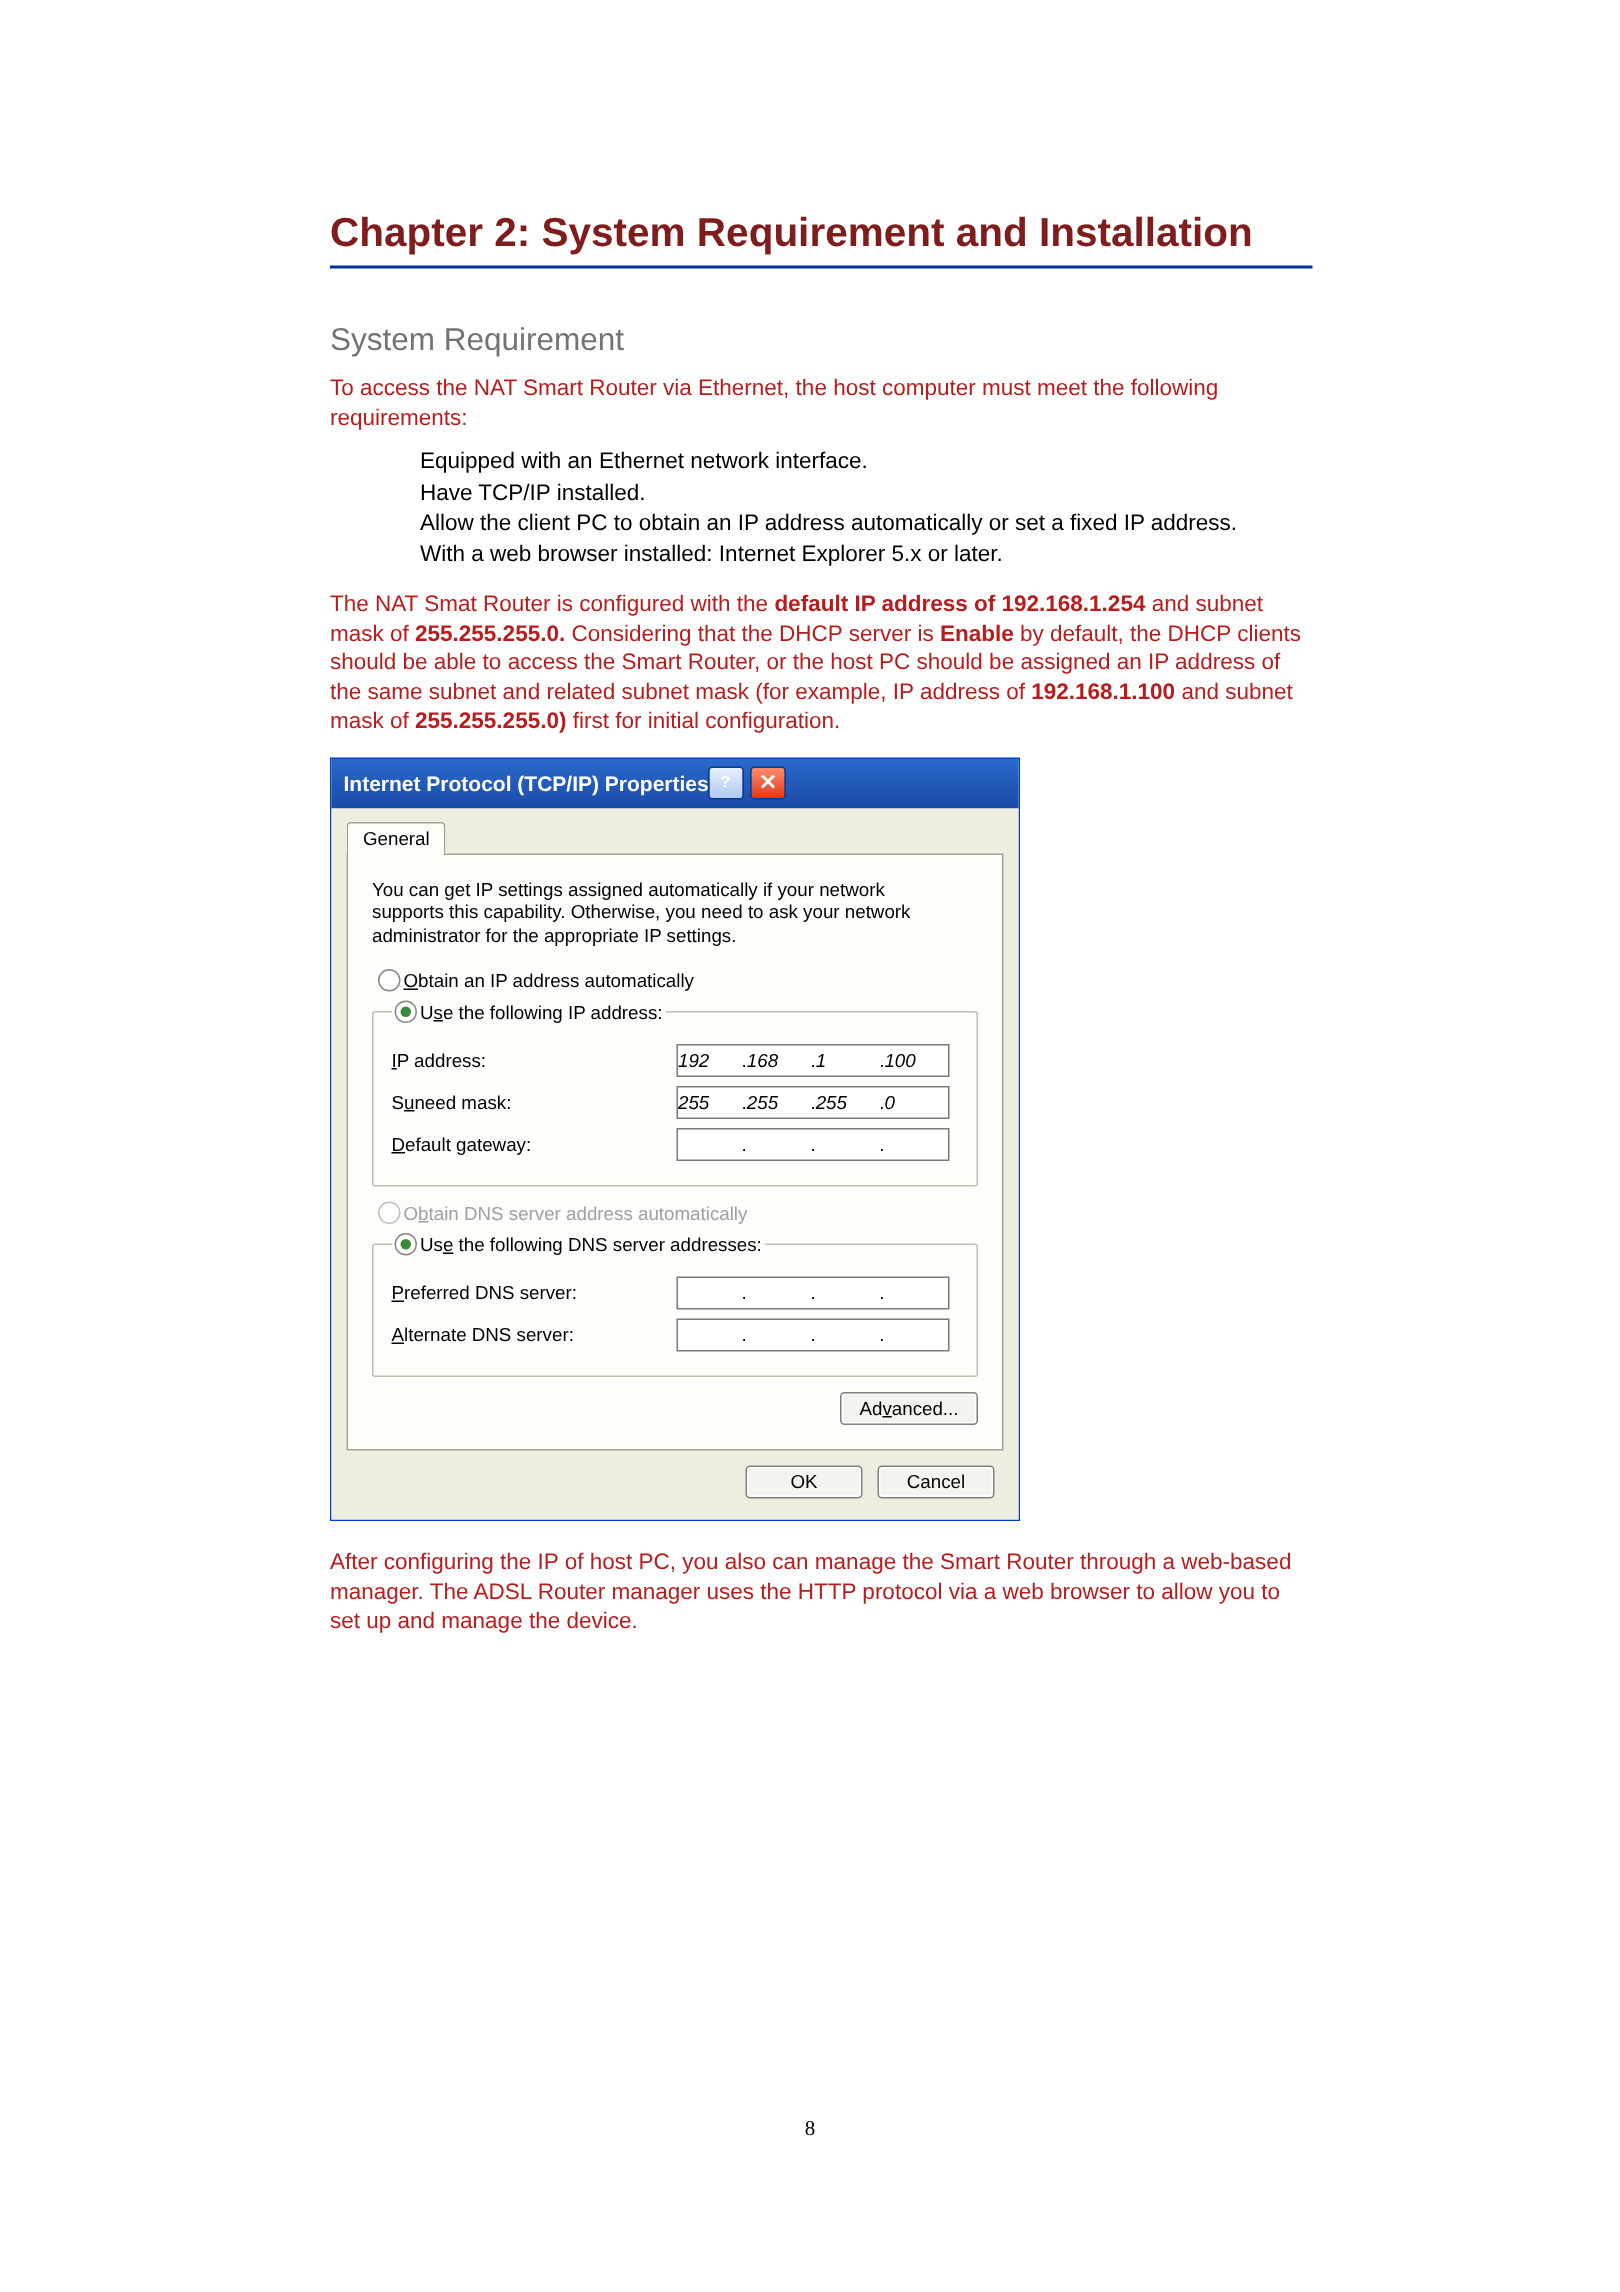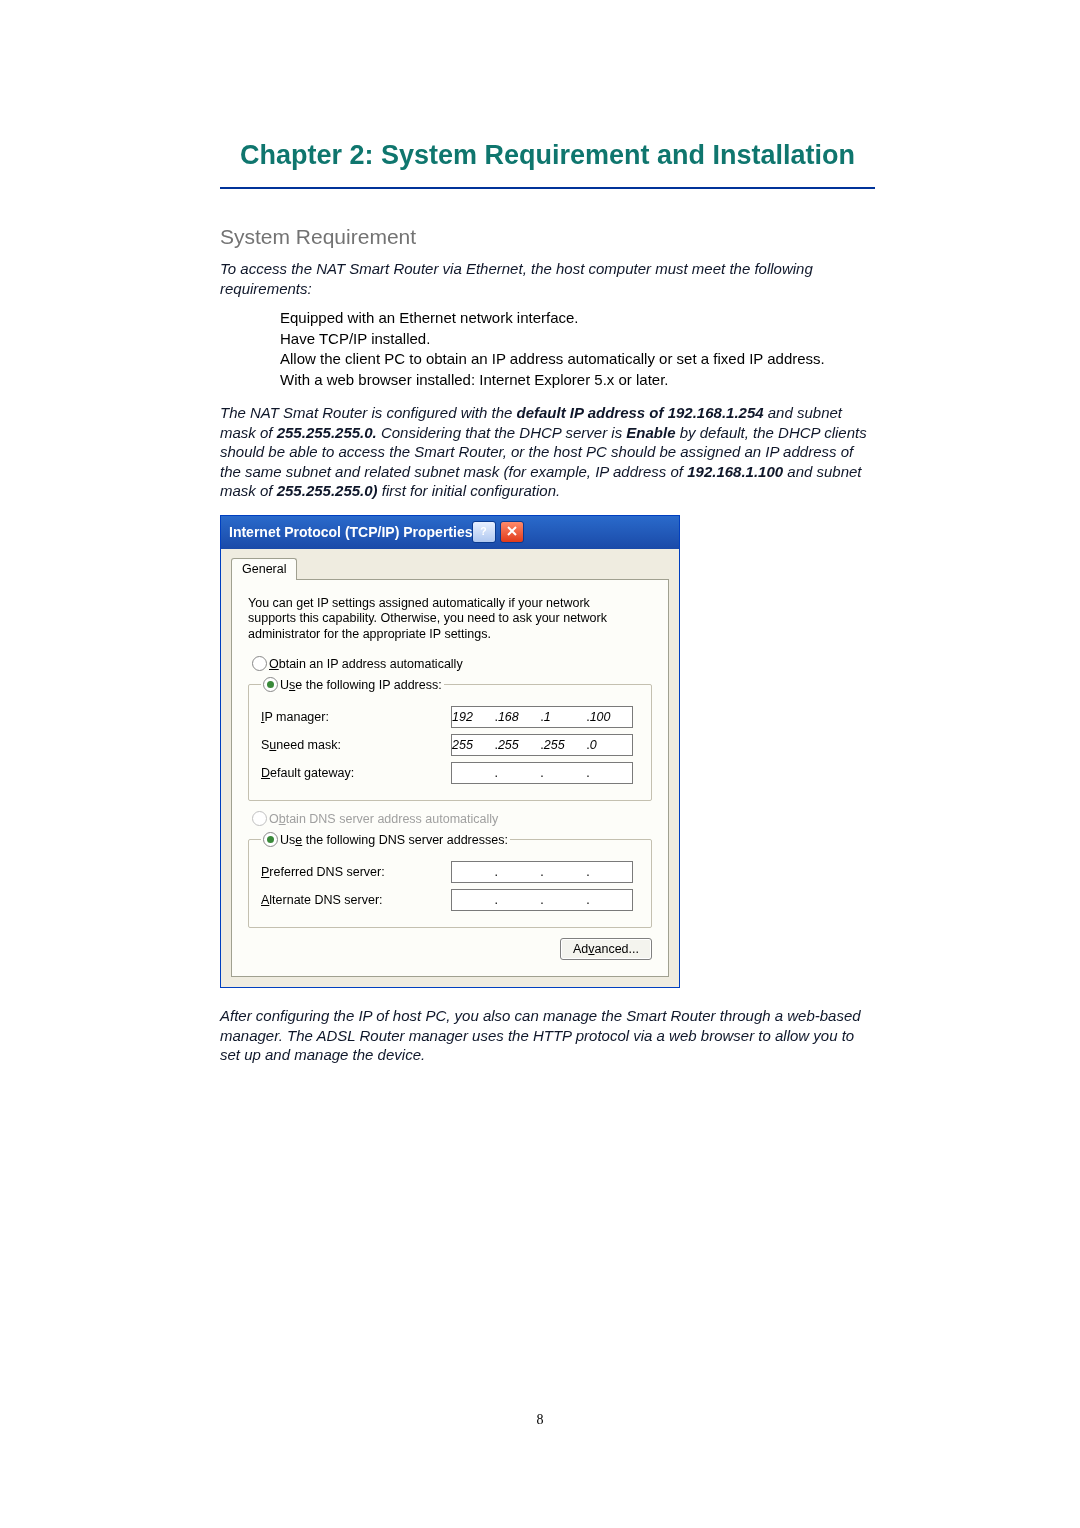--- a/index.html
+++ b/index.html
@@ -8,41 +8,39 @@
     font-family: Arial, Helvetica, sans-serif;
     font-size: 15px;
     width: 1080px;
     height: 1528px;
     position: relative;
   }
   .page {
     padding: 140px 186px 40px 220px;
   }
   .chapter-title {
-    color: #0f766e;
+    color: #7f1d1d;
     font-size: 27px;
     font-weight: bold;
     margin-bottom: 36px;
     border-bottom: 2px solid #003399;
-    padding-bottom: 16px;
+    padding-bottom: 6px;
     width: 655px;
-    text-align: center;
   }
   .section-title {
     color: #737373;
     font-size: 21px;
     font-weight: normal;
     margin-bottom: 10px;
   }
   .body-text {
-    color: #0f172a;
+    color: #b91c1c;
     margin: 0 0 10px 0;
     width: 650px;
     line-height: 1.3;
-    font-style: italic;
   }
   .indent-list {
     margin: 8px 0 14px 60px;
     width: 590px;
     line-height: 1.3;
   }
   .indent-list div { margin: 1px 0; }
   .body-text b { font-weight: bold; }
 
   .page-number {
@@ -250,21 +248,21 @@
 
           <fieldset class="group">
             <legend>
               <span class="radio-row">
                 <span class="radio selected"></span>
                 <span><span>U</span><span class="u">s</span><span>e the following IP address:</span></span>
               </span>
             </legend>
 
             <div class="field-row">
-              <div class="field-label"><span class="u">I</span><span>P manager:</span></div>
+              <div class="field-label"><span class="u">I</span><span>P address:</span></div>
               <div class="ip-input">
                 <span class="ip-oct">192</span>
                   <span class="ip-dot">.</span>
                 <span class="ip-oct">168</span>
                   <span class="ip-dot">.</span>
                 <span class="ip-oct">1</span>
                   <span class="ip-dot">.</span>
                 <span class="ip-oct">100</span>
               </div>
             </div>
@@ -336,20 +334,24 @@
             </div>
           </fieldset>
 
           <div class="adv-row">
             <button class="xp-btn"><span>Ad</span><span class="u">v</span><span>anced...</span></button>
           </div>
 
         </div>
       </div>
 
+      <div class="dialog-footer">
+        <button class="xp-btn footer">OK</button>
+        <button class="xp-btn footer">Cancel</button>
+      </div>
     </div>
   </div>
 
   <p class="body-text">After configuring the IP of host PC, you also can manage the Smart Router through a web-based manager. The ADSL Router manager uses the HTTP protocol via a web browser to allow you to set up and manage the device.</p>
 
 </div>
 
 <div class="page-number">8</div>
 
 </body></html>

